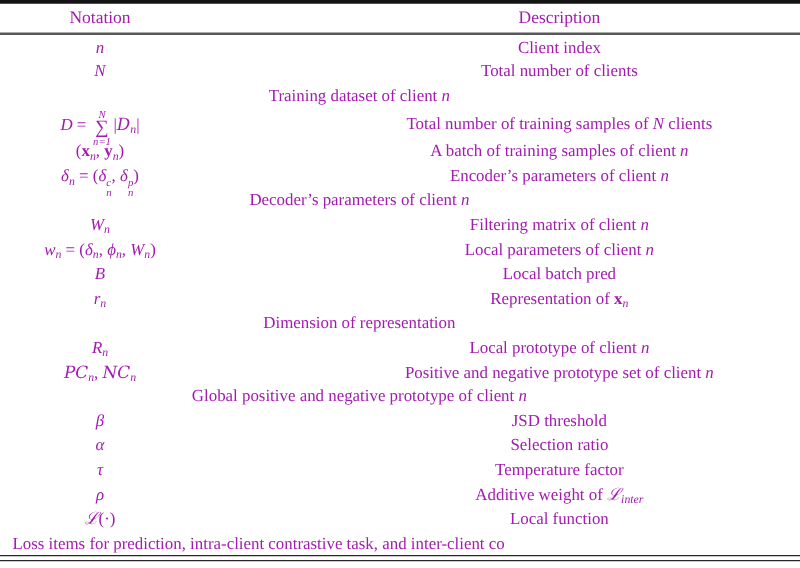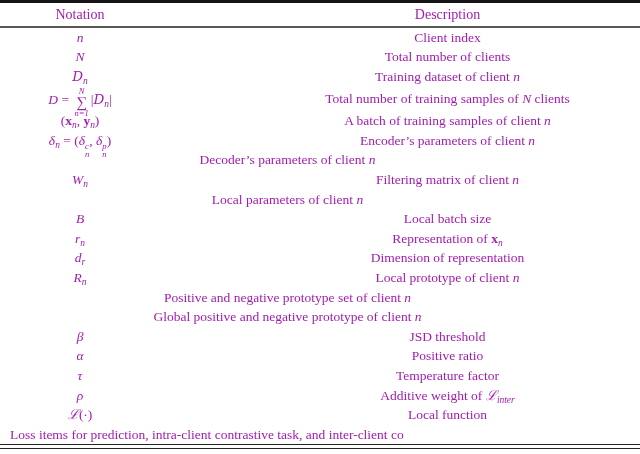--- a/index.html
+++ b/index.html
@@ -76,21 +76,20 @@
     <div id="rows">
         <div class="row">
           <div class="cell notation-cell"><span class="m-i">n</span></div>
           <div class="cell desc-cell"><span class="m-t">Client index</span></div>
         </div>
         <div class="row">
           <div class="cell notation-cell"><span class="m-i">N</span></div>
           <div class="cell desc-cell"><span class="m-t">Total number of clients</span></div>
         </div>
         <div class="row">
-          <div class="cell notation-cell"><span class="m-c">D</span><span class="m-s">n</span></div>
           <div class="cell desc-cell"><span class="m-t">Training dataset of client </span><span class="m-i">n</span></div>
         </div>
         <div class="row tall">
           <div class="cell notation-cell"><span class="m-i">D</span><span class="m-t"> = </span><span class="m-sum">
               <span class="sum-top">N</span>
               <span class="sum-sigma">∑</span>
               <span class="sum-bot">n=1</span>
             </span><span class="m-t">|</span><span class="m-c">D</span><span class="m-s">n</span><span class="m-t">|</span></div>
           <div class="cell desc-cell"><span class="m-t">Total number of training samples of </span><span class="m-i">N</span><span class="m-t"> clients</span></div>
         </div>
@@ -109,51 +108,52 @@
           <div class="cell desc-cell"><span class="m-t">Encoder’s parameters of client </span><span class="m-i">n</span></div>
         </div>
         <div class="row">
           <div class="cell desc-cell"><span class="m-t">Decoder’s parameters of client </span><span class="m-i">n</span></div>
         </div>
         <div class="row">
           <div class="cell notation-cell"><span class="m-i">W</span><span class="m-s">n</span></div>
           <div class="cell desc-cell"><span class="m-t">Filtering matrix of client </span><span class="m-i">n</span></div>
         </div>
         <div class="row">
+          <div class="cell notation-cell"><span class="m-i">w</span><span class="m-s">n</span><span class="m-t"> = (</span><span class="m-i">δ</span><span class="m-s">n</span><span class="m-t">, </span><span class="m-i">ϕ</span><span class="m-s">n</span><span class="m-t">, </span><span class="m-i">W</span><span class="m-s">n</span><span class="m-t">)</span></div>
           <div class="cell desc-cell"><span class="m-t">Local parameters of client </span><span class="m-i">n</span></div>
         </div>
         <div class="row">
           <div class="cell notation-cell"><span class="m-i">B</span></div>
-          <div class="cell desc-cell"><span class="m-t">Local batch size</span></div>
+          <div class="cell desc-cell"><span class="m-t">Local batch pred</span></div>
         </div>
         <div class="row">
           <div class="cell notation-cell"><span class="m-i">r</span><span class="m-s">n</span></div>
           <div class="cell desc-cell"><span class="m-t">Representation of </span><span class="m-b">x</span><span class="m-s">n</span></div>
         </div>
         <div class="row">
-          <div class="cell notation-cell"><span class="m-i">d</span><span class="m-s">r</span></div>
           <div class="cell desc-cell"><span class="m-t">Dimension of representation</span></div>
         </div>
         <div class="row">
           <div class="cell notation-cell"><span class="m-i">R</span><span class="m-s">n</span></div>
           <div class="cell desc-cell"><span class="m-t">Local prototype of client </span><span class="m-i">n</span></div>
         </div>
         <div class="row">
+          <div class="cell notation-cell"><span class="m-c">PC</span><span class="m-s">n</span><span class="m-t">, </span><span class="m-c">NC</span><span class="m-s">n</span></div>
           <div class="cell desc-cell"><span class="m-t">Positive and negative prototype set of client </span><span class="m-i">n</span></div>
         </div>
         <div class="row">
           <div class="cell desc-cell"><span class="m-t">Global positive and negative prototype of client </span><span class="m-i">n</span></div>
         </div>
         <div class="row">
           <div class="cell notation-cell"><span class="m-i">β</span></div>
           <div class="cell desc-cell"><span class="m-t">JSD threshold</span></div>
         </div>
         <div class="row">
           <div class="cell notation-cell"><span class="m-i">α</span></div>
-          <div class="cell desc-cell"><span class="m-t">Positive ratio</span></div>
+          <div class="cell desc-cell"><span class="m-t">Selection ratio</span></div>
         </div>
         <div class="row">
           <div class="cell notation-cell"><span class="m-i">τ</span></div>
           <div class="cell desc-cell"><span class="m-t">Temperature factor</span></div>
         </div>
         <div class="row">
           <div class="cell notation-cell"><span class="m-i">ρ</span></div>
           <div class="cell desc-cell"><span class="m-t">Additive weight of </span><span class="m-c">ℒ</span><span class="m-s">inter</span></div>
         </div>
         <div class="row">

